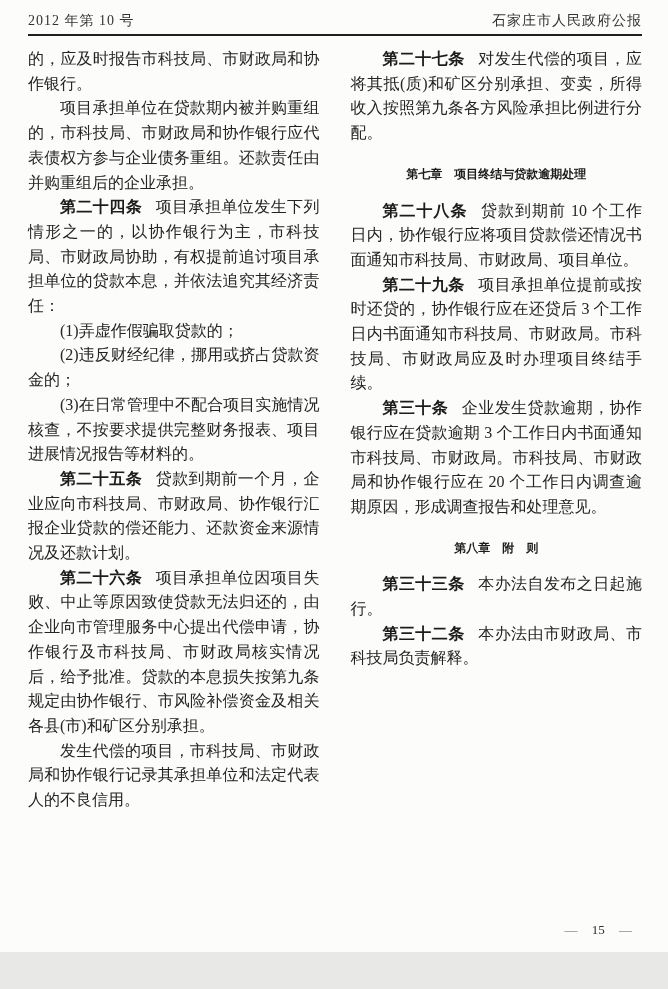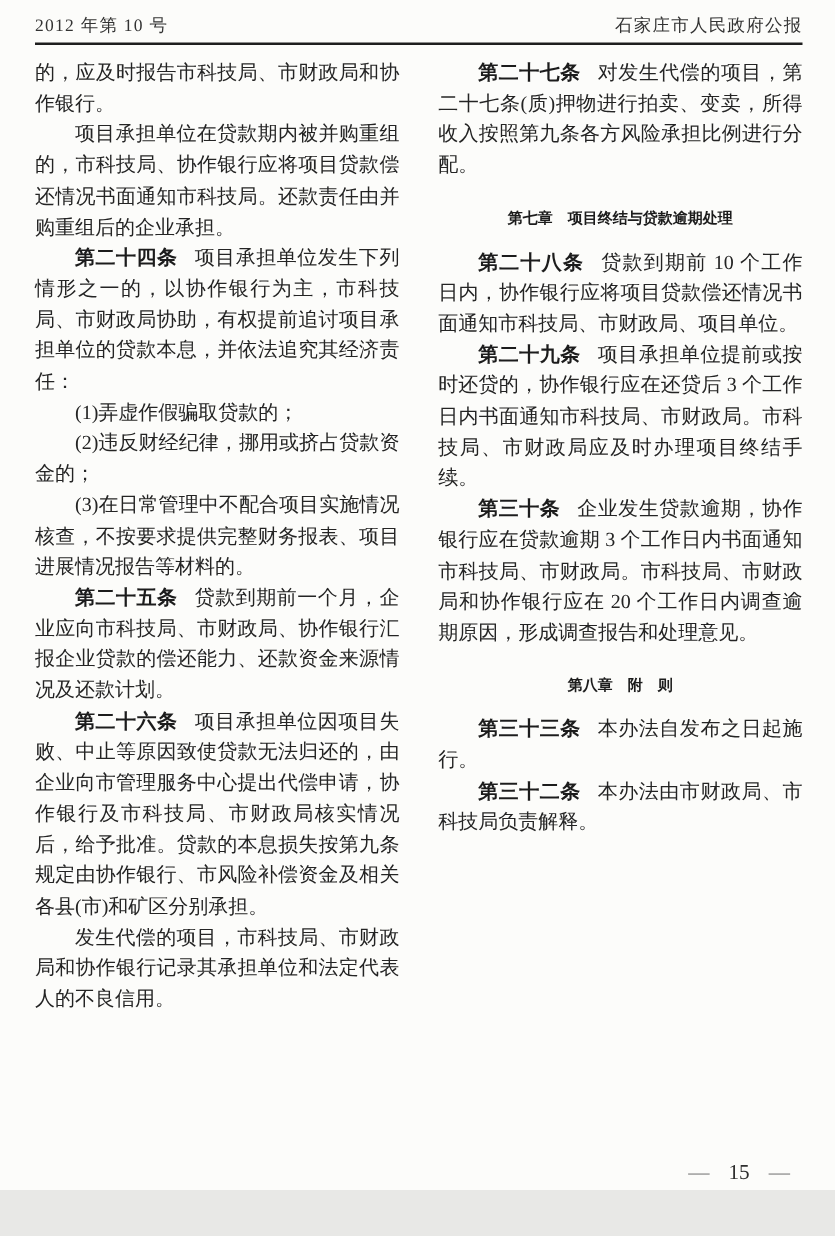--- a/index.html
+++ b/index.html
@@ -62,22 +62,22 @@
     text-indent: 0;
     color: #1c1c1c;
     font-size: 12px;
   }
   .chapter .chapter-no {
     margin-right: 1em;
   }
   .page-footer {
     position: absolute;
     right: 36px;
-    bottom: 4px;
-    font-size: 17px;
+    bottom: 14px;
+    font-size: 13px;
     color: #333;
   }
   .page-footer .dash {
     color: #7a7a7a;
   }
   .page-footer .pagenum {
     margin: 0 11px;
     color: #2e2e2e;
   }
 </style>
@@ -89,31 +89,31 @@
   <div class="page-header">
     <span>2012 年第 10 号</span>
     <span>石家庄市人民政府公报</span>
   </div>
 
   <div class="header-rule"></div>
 
   <div class="content">
     <div class="column">
         <p class="para"><span>的，应及时报告市科技局、市财政局和协作银行。</span></p>
-        <p class="para indent"><span>项目承担单位在贷款期内被并购重组的，市科技局、协作银行应将项目贷款偿还情况书面通知市科技局。还款责任由并购重组后的企业承担。</span></p>
+        <p class="para indent"><span>项目承担单位在贷款期内被并购重组的，市科技局、市财政局和协作银行应代表债权方参与企业债务重组。还款责任由并购重组后的企业承担。</span></p>
         <p class="para indent"><span class="article-no">第二十四条</span><span>项目承担单位发生下列情形之一的，以协作银行为主，市科技局、市财政局协助，有权提前追讨项目承担单位的贷款本息，并依法追究其经济责任：</span></p>
         <p class="para indent"><span>(1)弄虚作假骗取贷款的；</span></p>
         <p class="para indent"><span>(2)违反财经纪律，挪用或挤占贷款资金的；</span></p>
         <p class="para indent"><span>(3)在日常管理中不配合项目实施情况核查，不按要求提供完整财务报表、项目进展情况报告等材料的。</span></p>
         <p class="para indent"><span class="article-no">第二十五条</span><span>贷款到期前一个月，企业应向市科技局、市财政局、协作银行汇报企业贷款的偿还能力、还款资金来源情况及还款计划。</span></p>
         <p class="para indent"><span class="article-no">第二十六条</span><span>项目承担单位因项目失败、中止等原因致使贷款无法归还的，由企业向市管理服务中心提出代偿申请，协作银行及市科技局、市财政局核实情况后，给予批准。贷款的本息损失按第九条规定由协作银行、市风险补偿资金及相关各县(市)和矿区分别承担。</span></p>
         <p class="para indent"><span>发生代偿的项目，市科技局、市财政局和协作银行记录其承担单位和法定代表人的不良信用。</span></p>
       </div>
     <div class="column">
-        <p class="para indent"><span class="article-no">第二十七条</span><span>对发生代偿的项目，第二十七条(质)押物进行拍卖、变卖，所得收入按照第九条各方风险承担比例进行分配。</span></p>
+        <p class="para indent"><span class="article-no">第二十七条</span><span>对发生代偿的项目，应将其抵(质)和矿区分别承担、变卖，所得收入按照第九条各方风险承担比例进行分配。</span></p>
         <p class="chapter"><span class="chapter-no">第七章</span><span>项目终结与贷款逾期处理</span></p>
         <p class="para indent"><span class="article-no">第二十八条</span><span>贷款到期前 10 个工作日内，协作银行应将项目贷款偿还情况书面通知市科技局、市财政局、项目单位。</span></p>
         <p class="para indent"><span class="article-no">第二十九条</span><span>项目承担单位提前或按时还贷的，协作银行应在还贷后 3 个工作日内书面通知市科技局、市财政局。市科技局、市财政局应及时办理项目终结手续。</span></p>
         <p class="para indent"><span class="article-no">第三十条</span><span>企业发生贷款逾期，协作银行应在贷款逾期 3 个工作日内书面通知市科技局、市财政局。市科技局、市财政局和协作银行应在 20 个工作日内调查逾期原因，形成调查报告和处理意见。</span></p>
         <p class="chapter"><span class="chapter-no">第八章</span><span>附　则</span></p>
         <p class="para indent"><span class="article-no">第三十三条</span><span>本办法自发布之日起施行。</span></p>
         <p class="para indent"><span class="article-no">第三十二条</span><span>本办法由市财政局、市科技局负责解释。</span></p>
       </div>
   </div>
 

